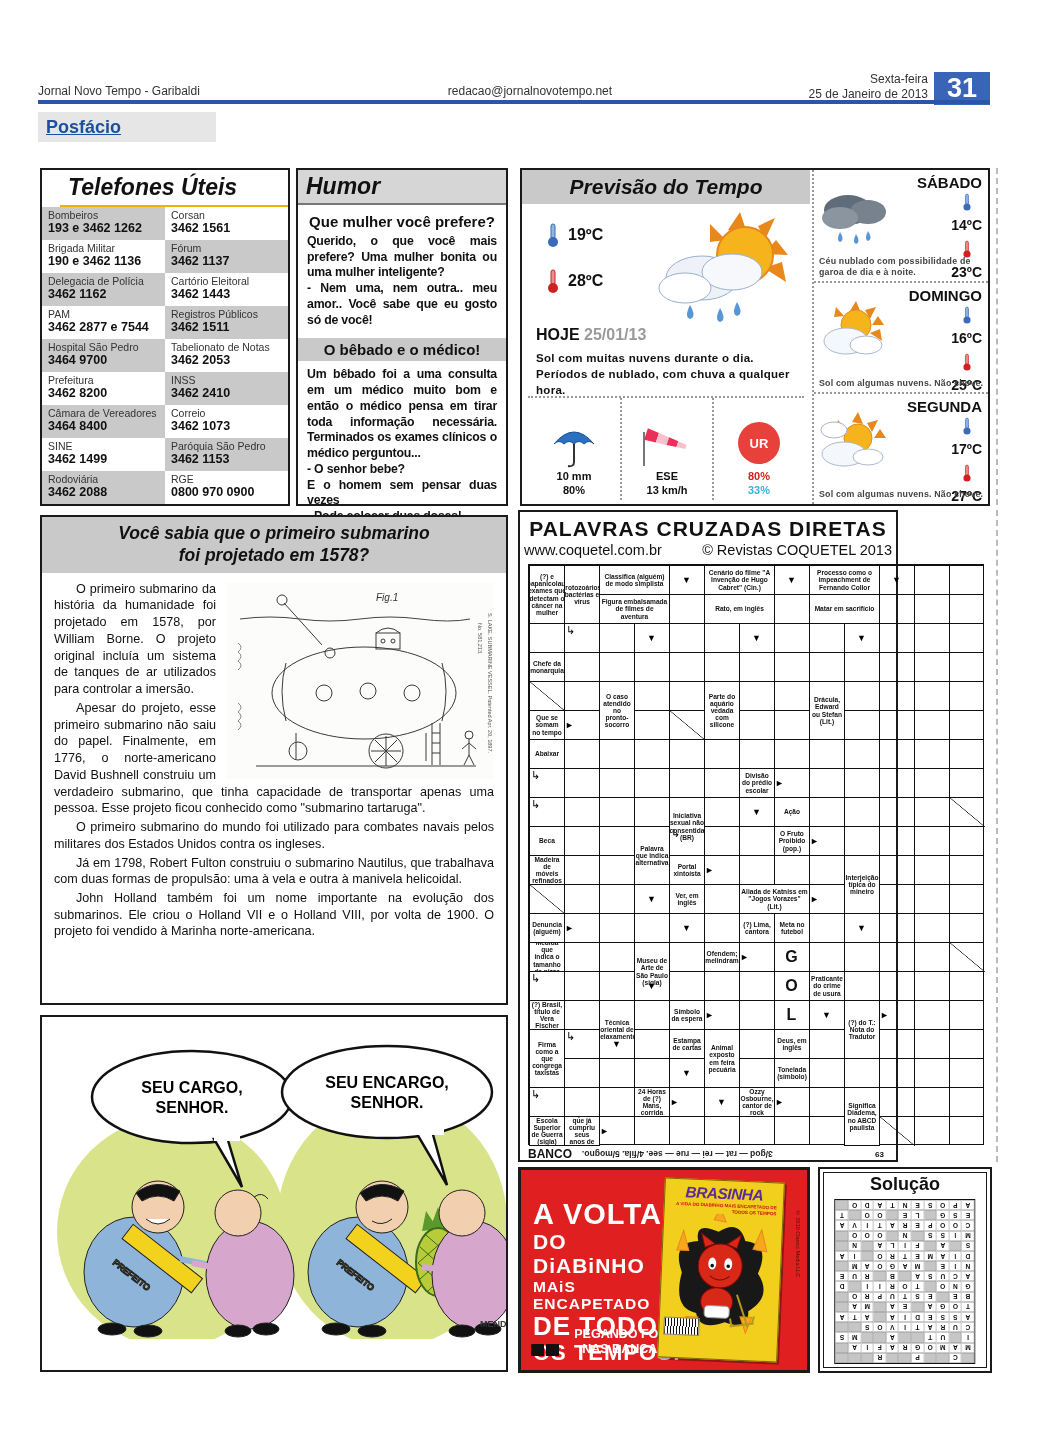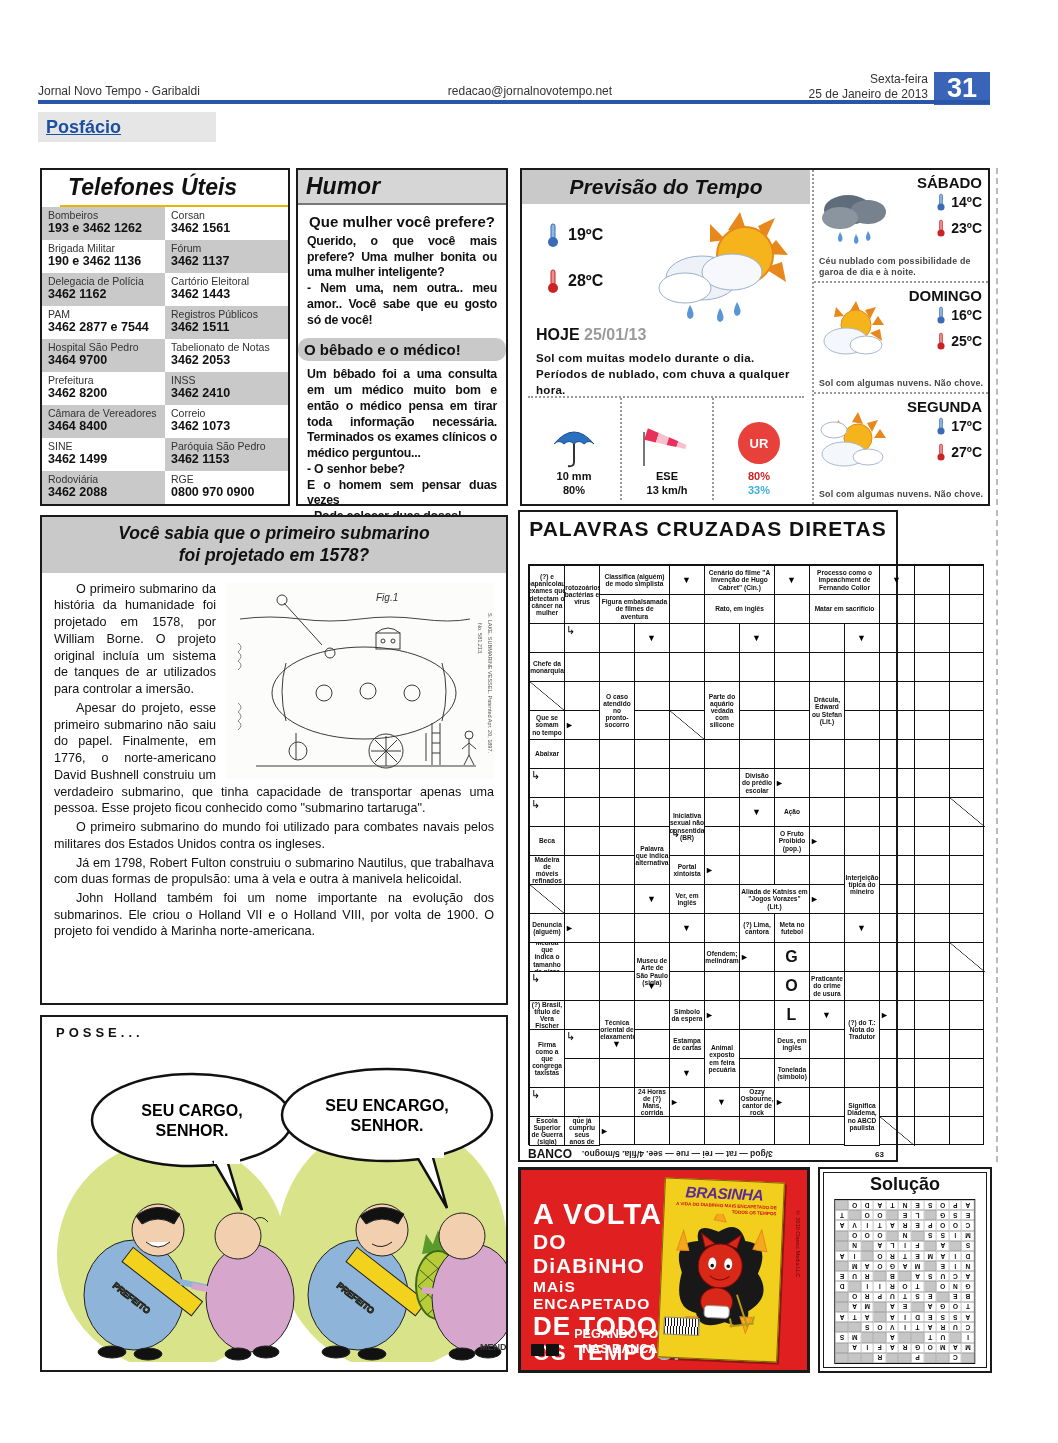--- a/index.html
+++ b/index.html
@@ -15,40 +15,40 @@
   
   .ph-title{font-style:italic;font-weight:bold;font-size:23px;padding:4px 8px;border-bottom:2px solid #eab308;margin-left:18px;}
   .ph-grid{display:grid;grid-template-columns:1fr 1fr;}
   .ph-cell{padding:2px 6px;min-height:29px;}
   .ph-cell.sh{background:#c9c9c9;}
   .ph-name{font-size:10.5px;color:#333;line-height:1.15;}
   .ph-num{font-size:12.5px;font-weight:bold;line-height:1.2;}
   
   .hu-title{font-style:italic;font-weight:bold;font-size:23px;padding:3px 8px;background:#d6d6d6;border-bottom:2px solid #777;}
   .hu-h{font-weight:bold;font-size:15px;text-align:center;margin:8px 4px 4px;}
-  .hu-h2{font-weight:bold;font-size:15px;text-align:left;margin:10px 0 6px;background:#c9c9c9;padding:3px 6px;border-radius:10px;}
+  .hu-h2{font-weight:bold;font-size:15px;text-align:center;margin:10px 0 6px;background:#c9c9c9;padding:3px 0;}
   .hu-body{font-weight:bold;font-size:12.3px;line-height:1.28;text-align:justify;white-space:pre-line;padding:0 9px;letter-spacing:-0.2px;}
   
   .wx-tbar{position:absolute;left:0;top:0;width:288px;height:34px;background:#c9c9c9;display:flex;align-items:center;justify-content:center;font-style:italic;font-weight:bold;font-size:21px;}
   .wx-left{position:absolute;left:0;top:0;width:288px;height:334px;}
   .wx-right{position:absolute;left:290px;top:0;width:176px;height:334px;border-left:2px dotted #999;box-sizing:border-box;}
   .temp-line{display:flex;align-items:center;gap:8px;font-weight:bold;font-size:16px;}
   .wx-hoje{font-weight:bold;font-size:16px;}
   .wx-hoje .dt{color:#9a9a9a;}
   .wx-desc{font-weight:bold;font-size:11.5px;line-height:1.4;letter-spacing:0.3px;}
   .wx-metrics{position:absolute;left:6px;top:226px;width:276px;height:102px;display:grid;grid-template-columns:1fr 1fr 1fr;border-top:2px dotted #999;}
   .wx-m{display:flex;flex-direction:column;align-items:center;justify-content:flex-end;padding-bottom:4px;gap:2px;font-weight:bold;font-size:11px;}
   .wx-m + .wx-m{border-left:2px dotted #999;}
   .ur-circ{width:42px;height:42px;border-radius:50%;background:#e8403a;color:#fff;display:flex;align-items:center;justify-content:center;font-weight:bold;font-size:13px;margin-bottom:4px;}
   .day{position:relative;height:111px;box-sizing:border-box;padding:4px 6px;}
   .day + .day{border-top:2px dotted #999;}
   .day-name{text-align:right;font-weight:bold;font-size:15px;}
   .day-desc{font-weight:bold;font-size:8.8px;color:#444;line-height:1.25;position:absolute;left:5px;bottom:3px;right:4px;letter-spacing:0.2px;}
   .day-temps{position:absolute;right:6px;top:22px;}
-  .day-temps .temp-line{font-size:14px;justify-content:flex-end;gap:5px;margin-bottom:6px;}
+  .day-temps .temp-line{font-size:14px;justify-content:flex-end;gap:5px;margin-bottom:6px;flex-direction:column;}
   .day-icon{position:absolute;left:4px;top:18px;}
   
   .sub-tbar{background:#c9c9c9;text-align:center;font-style:italic;font-weight:bold;font-size:17.5px;line-height:1.25;padding:6px 18px;}
   .sub-body{padding:8px 12px 0;font-size:12.6px;line-height:1.33;text-align:justify;}
   .sub-body p{margin:0 0 2px;text-indent:22px;}
   .sub-fig{float:right;width:268px;height:196px;margin:2px 0 4px 10px;background:#fcfcfb;}
   
   .posse-t{font-weight:bold;font-size:13px;letter-spacing:4px;padding:8px 0 0 14px;}
   
   .xw-title{text-align:center;font-weight:bold;font-size:21px;letter-spacing:1px;padding-top:5px;}
@@ -225,21 +225,21 @@
           <ellipse cx="45" cy="78" rx="26" ry="15" fill="#fff" stroke="#9ab0cc"></ellipse>
           <path d="M50 95 q-6 12 0 14 q7 -2 0 -14z" fill="#5a96d6"></path>
           <path d="M80 98 q-6 12 0 14 q7 -2 0 -14z" fill="#5a96d6"></path>
           <path d="M97 92 q-6 12 0 14 q7 -2 0 -14z" fill="#5a96d6"></path>
         </g>
       </svg>
       <div class="wx-hoje abs" style="left:14px;top:156px;">
         <span>HOJE</span>
         <span class="dt">25/01/13</span>
       </div>
-      <div class="wx-desc abs" style="left:14px;top:180px;width:262px;">Sol com muitas modelo durante o dia. Períodos de nublado, com chuva a qualquer hora.</div>
+      <div class="wx-desc abs" style="left:14px;top:180px;width:262px;">Sol com muitas nuvens durante o dia. Períodos de nublado, com chuva a qualquer hora.</div>
       <div class="wx-metrics">
         <div class="wx-m">
           <svg width="46" height="48" viewBox="0 0 46 48">
               <path d="M3 24 Q23 0 43 24 Q38 19 33 24 Q28 19 23 24 Q18 19 13 24 Q8 19 3 24z" fill="#2a6fc0" stroke="#1a4f90"></path>
               <line x1="23" y1="24" x2="23" y2="42" stroke="#333" stroke-width="2"></line>
               <path d="M23 42 q0 5 -6 4" stroke="#333" stroke-width="2" fill="none"></path>
             </svg>
           <span>10 mm</span>
           <span>80%</span>
         </div>
@@ -406,21 +406,20 @@
       </svg>
       <p>O primeiro submarino da história da humanidade foi projetado em 1578, por William Borne. O projeto original incluía um sistema de tanques de ar utilizados para controlar a imersão.</p>
       <p>Apesar do projeto, esse primeiro submarino não saiu do papel. Finalmente, em 1776, o norte-americano David Bushnell construiu um verdadeiro submarino, que tinha capacidade de transportar apenas uma pessoa. Esse projeto ficou conhecido como "submarino tartaruga".</p>
       <p>O primeiro submarino do mundo foi utilizado para combates navais pelos militares dos Estados Unidos contra os ingleses.</p>
       <p>Já em 1798, Robert Fulton construiu o submarino Nautilus, que trabalhava com duas formas de propulsão: uma à vela e outra à manivela helicoidal.</p>
       <p>John Holland também foi um nome importante na evolução dos submarinos. Ele criou o Holland VII e o Holland VIII, por volta de 1900. O projeto foi vendido à Marinha norte-americana.</p>
     </div>
   </div>
 
   <div class="box" style="left:40px;top:1015px;width:468px;height:357px;">
-    <div class="posse-t">POSSE...</div>
     <svg width="464" height="322" viewBox="0 0 464 322">
       <ellipse cx="130" cy="215" rx="115" ry="115" fill="#d9e48a"></ellipse>
       <ellipse cx="350" cy="205" rx="115" ry="125" fill="#d9e48a"></ellipse>
 
       <g>
         <ellipse cx="150" cy="80" rx="100" ry="46" fill="#fff" stroke="#111" stroke-width="2.5"></ellipse>
         <polygon points="185,120 200,170 172,122" fill="#fff" stroke="#111" stroke-width="2.5"></polygon>
         <rect x="172" y="114" width="26" height="10" fill="#fff"></rect>
         <text x="150" y="76" text-anchor="middle" font-size="16" font-weight="bold">SEU CARGO,</text>
         <text x="150" y="96" text-anchor="middle" font-size="16" font-weight="bold">SENHOR.</text>
@@ -484,20 +483,24 @@
         <ellipse cx="420" cy="314" rx="13" ry="6" fill="#111"></ellipse>
           <ellipse cx="446" cy="312" rx="13" ry="6" fill="#111"></ellipse>
         <line x1="398" y1="252" x2="380" y2="250" stroke-width="6" stroke="#d7a6cc"></line>
       </g>
       <text x="438" y="310" font-size="9" font-weight="bold" fill="#333">MENDES</text>
     </svg>
   </div>
 
   <div class="box" style="left:518px;top:510px;width:380px;height:652px;">
     <div class="xw-title">PALAVRAS CRUZADAS DIRETAS</div>
+    <div class="xw-sub">
+      <span>www.coquetel.com.br</span>
+      <span>© Revistas COQUETEL 2013</span>
+    </div>
     <div class="xw-grid" id="xw-grid">
         <div class="xw-diag" style="left: 0px; top: 116px;"></div>
         <div class="xw-diag" style="left: 140px; top: 145px;"></div>
         <div class="xw-diag" style="left: 420px; top: 232px;"></div>
         <div class="xw-diag" style="left: 0px; top: 319px;"></div>
         <div class="xw-diag" style="left: 420px; top: 377px;"></div>
         <div class="xw-diag" style="left: 350px; top: 551px;"></div>
         <div class="xw-clue" style="left: 0px; top: 0px; width: 36px; height: 59px;">(?) e papanicolau, exames que detectam o câncer na mulher</div>
         <div class="xw-clue" style="left: 35px; top: 0px; width: 36px; height: 59px;">Protozoários, bactérias e vírus</div>
         <div class="xw-clue" style="left: 70px; top: 0px; width: 71px; height: 30px;">Classifica (alguém) de modo simplista</div>

